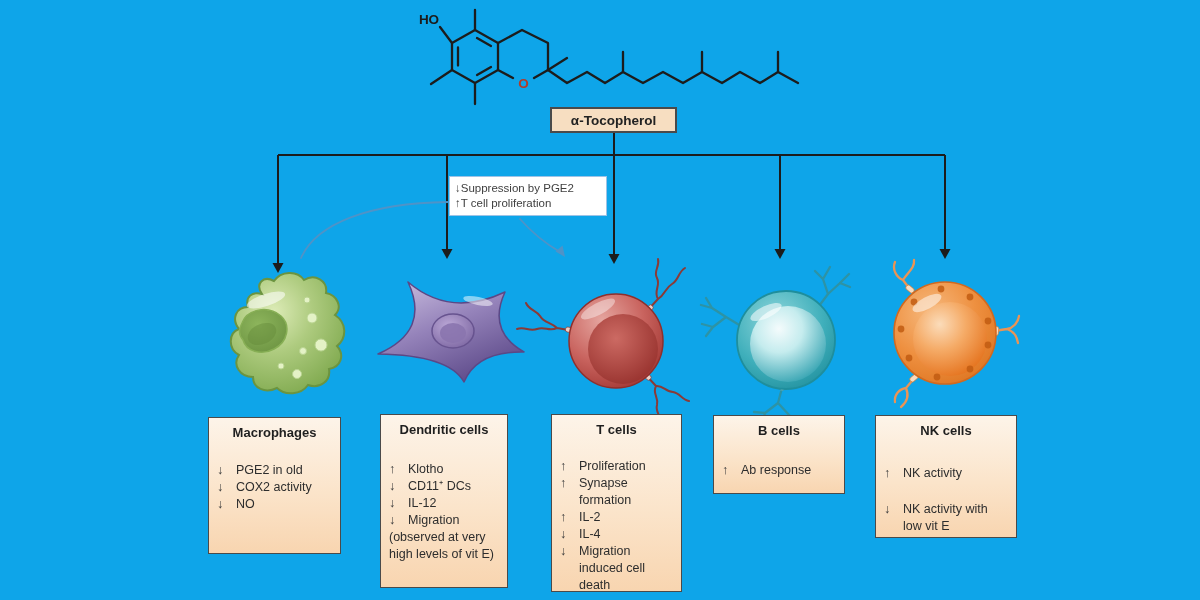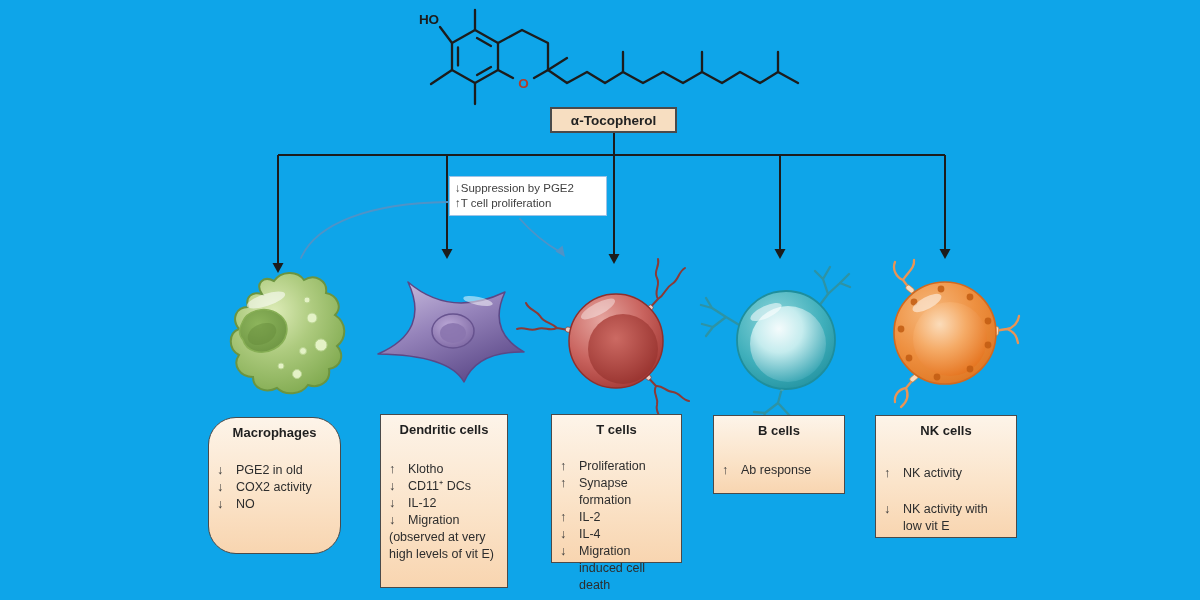--- a/index.html
+++ b/index.html
@@ -20,23 +20,23 @@
   .info-box{position:absolute;box-sizing:border-box;color:#2d2d2d;
             background:linear-gradient(180deg,#fdf4e9 0%,#fbe4ca 55%,#f8d5b0 100%);
             border:1.5px solid #4a4a4a;padding:7px 8px;}
   .info-title{text-align:center;font-weight:bold;font-size:13px;color:#1f1f1f;}
   .row{display:flex;font-size:12.5px;line-height:17px;}
   .arr{width:19px;flex:none;color:#3c3c3c;}
   .txt{flex:1;}
   .row.gap{margin-top:19px;}
   .note{font-size:12.5px;line-height:17px;}
 
-  #box-mac {left:208px;top:417px;width:133px;height:137px;border-radius:28px;}
+  #box-mac {left:208px;top:417px;width:133px;height:137px;}
   #box-den {left:380px;top:414px;width:128px;height:174px;}
-  #box-t   {left:551px;top:414px;width:131px;height:149px;}
+  #box-t   {left:551px;top:414px;width:131px;height:178px;}
   #box-b   {left:713px;top:415px;width:132px;height:79px;}
   #box-nk  {left:875px;top:415px;width:142px;height:123px;}
 </style>
 </head>
 <body>
 
 <div class="stage">
 
   <svg class="layer" width="1200" height="600" viewBox="0 0 1200 600">
     <defs>

